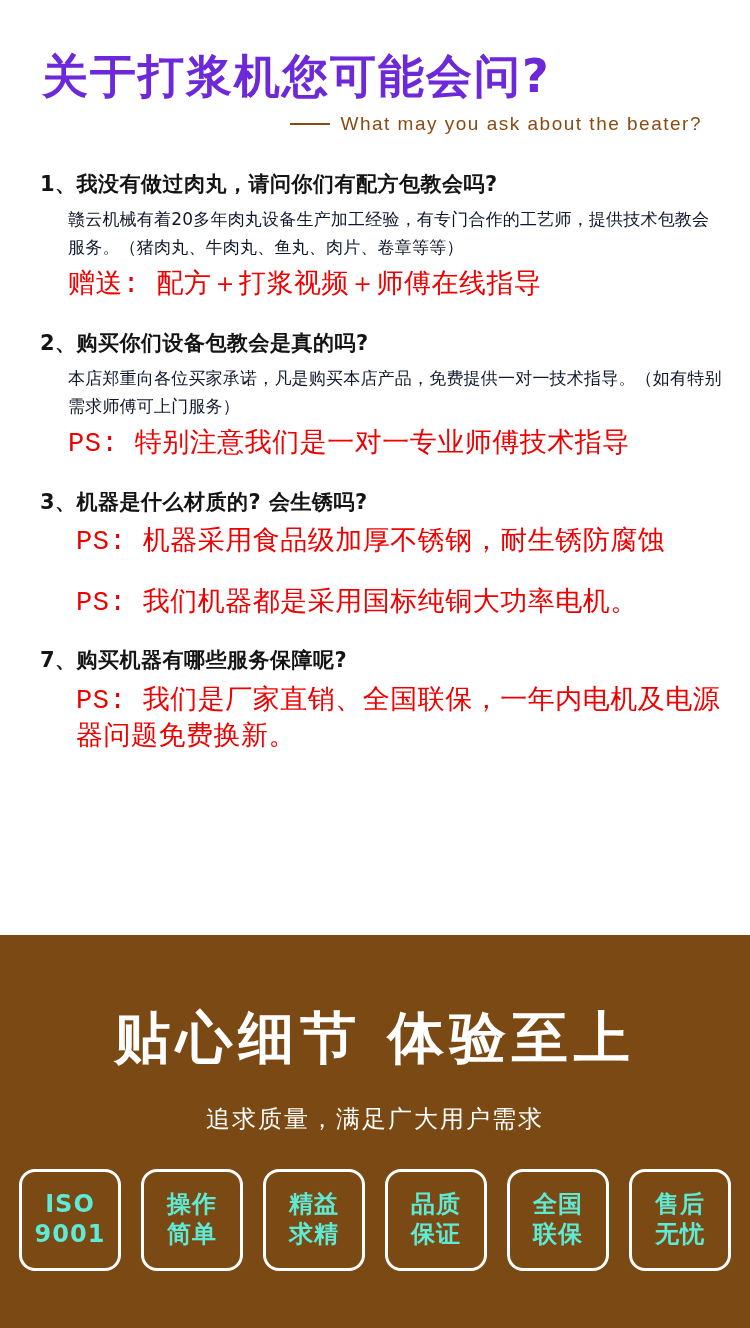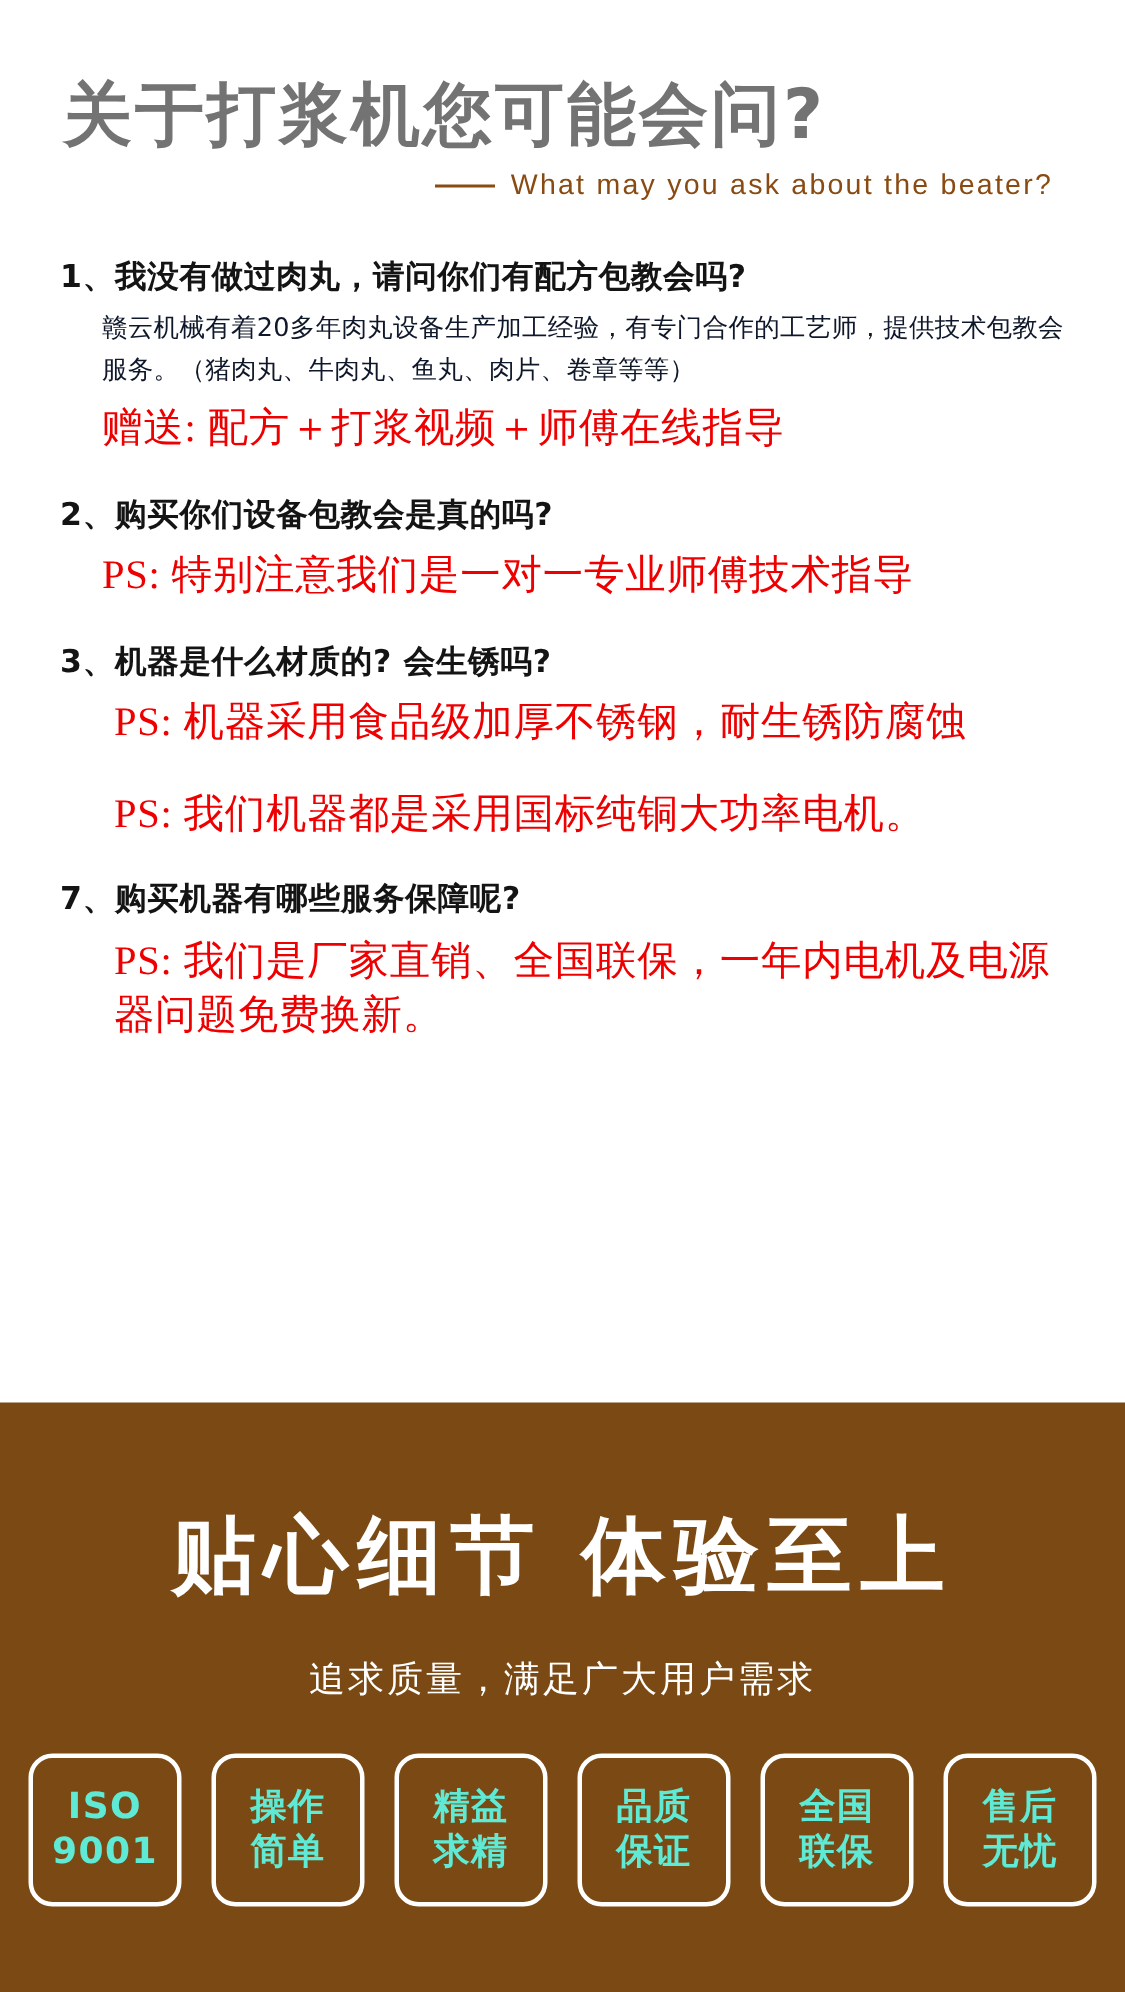--- a/index.html
+++ b/index.html
@@ -20,21 +20,21 @@
   }
 
   
   .faq-section {
     padding: 40px 0 0 0;
   }
   .faq-title {
     font-family: "DejaVu Sans", sans-serif;
     font-size: 46px;
     font-weight: bold;
-    color: #737373;
+    color: #6d28d9;
     letter-spacing: 2px;
     margin: 10px 0 0 42px;
     line-height: 1.15;
   }
   .faq-subtitle-row {
     display: flex;
     align-items: center;
     justify-content: flex-end;
     margin: 10px 48px 0 0;
   }
@@ -70,21 +70,21 @@
   }
   .qa-answer {
     font-family: "DejaVu Sans", sans-serif;
     font-size: 17px;
     color: #0f172a;
     line-height: 1.62;
     margin: 6px 0 0 28px;
     letter-spacing: 0.2px;
   }
   .qa-highlight {
-    font-family: Liberation Serif, serif;
+    font-family: Liberation Mono, monospace;
     font-size: 27px;
     color: #ef0000;
     line-height: 1.35;
     margin: 6px 0 14px 28px;
     letter-spacing: 0.5px;
   }
   .qa-highlight.indent2 {
     margin-left: 36px;
   }
 
@@ -158,20 +158,21 @@
     <div class="qa-list">
 
       <div class="qa-item">
         <div class="qa-question">1、我没有做过肉丸，请问你们有配方包教会吗?</div>
         <div class="qa-answer">赣云机械有着20多年肉丸设备生产加工经验，有专门合作的工艺师，提供技术包教会服务。（猪肉丸、牛肉丸、鱼丸、肉片、卷章等等）</div>
         <div class="qa-highlight">赠送: 配方＋打浆视频＋师傅在线指导</div>
       </div>
 
       <div class="qa-item">
         <div class="qa-question">2、购买你们设备包教会是真的吗?</div>
+        <div class="qa-answer">本店郑重向各位买家承诺，凡是购买本店产品，免费提供一对一技术指导。（如有特别需求师傅可上门服务）</div>
         <div class="qa-highlight">PS: 特别注意我们是一对一专业师傅技术指导</div>
       </div>
 
       <div class="qa-item">
         <div class="qa-question">3、机器是什么材质的? 会生锈吗?</div>
         <div class="qa-highlight indent2">PS: 机器采用食品级加厚不锈钢，耐生锈防腐蚀</div>
       </div>
 
       <div class="qa-item">
         <div class="qa-highlight indent2">PS: 我们机器都是采用国标纯铜大功率电机。</div>

